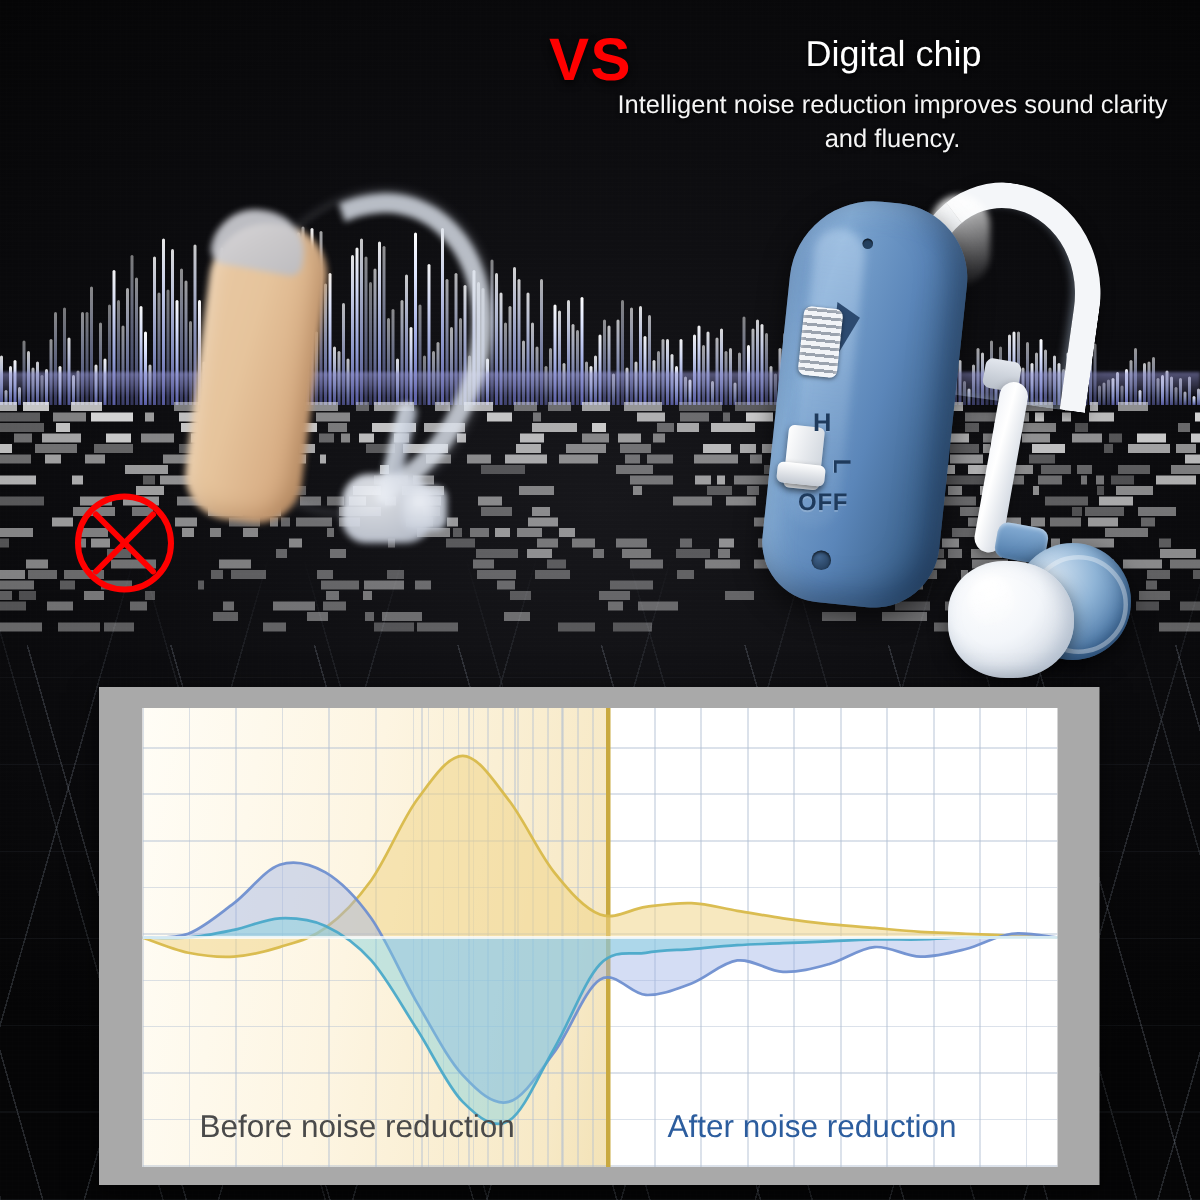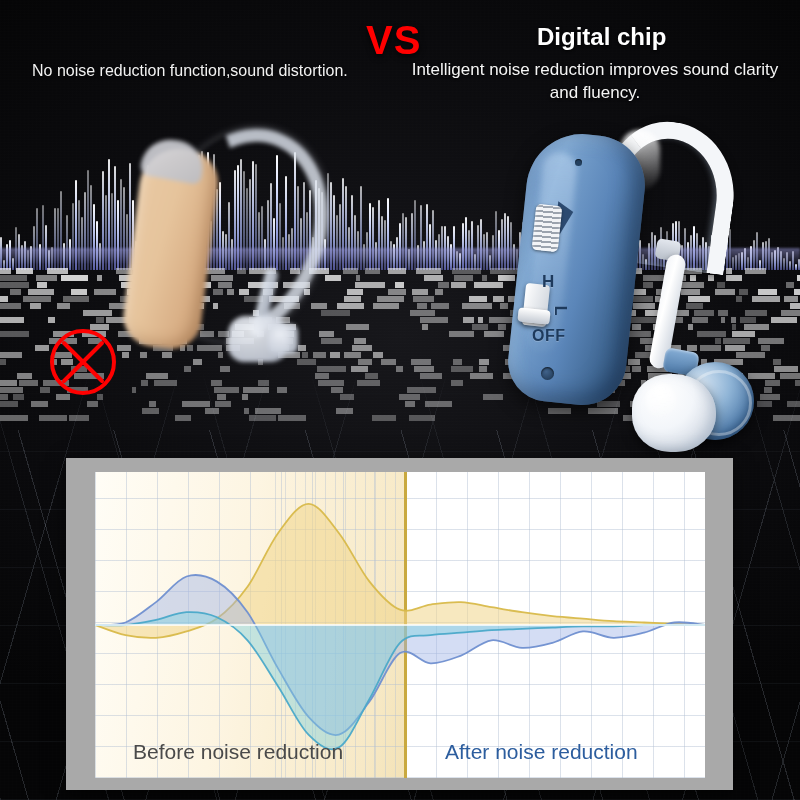--- a/index.html
+++ b/index.html
@@ -140,21 +140,21 @@
   
   .hdr{position:absolute;top:0;left:0;width:800px;height:110px;}
   .t-title{position:absolute;color:#ffffff;font-size:24px;white-space:nowrap;
     text-shadow:0 1px 3px rgba(0,0,0,.9);}
   .t-sub{position:absolute;color:#f2f2f2;font-size:17px;white-space:nowrap;
     text-shadow:0 1px 3px rgba(0,0,0,.9);}
   #left-title{left:90px;top:25px;}
   #left-sub{left:32px;top:62px;font-size:16px;}
   #vs{position:absolute;left:366px;top:18px;font-size:40px;font-weight:700;color:#ff0000;
     letter-spacing:1px;text-shadow:0 2px 6px rgba(0,0,0,.8);}
-  #right-title{left:537px;top:23px;font-weight:bold;}
+  #right-title{left:537px;top:23px;}
   .r-sub{position:absolute;width:380px;left:405px;text-align:center;color:#f5f5f5;
     font-size:17px;line-height:23px;text-shadow:0 1px 3px rgba(0,0,0,.9);}
   #right-sub{top:58px;}
 
   
   .frame{position:absolute;left:66px;top:458px;width:667px;height:332px;background:#a9a9a9;
     box-shadow:0 4px 18px rgba(0,0,0,.6);}
   .plot{position:absolute;left:29px;top:14px;width:610px;height:306px;background:#ffffff;overflow:hidden;}
 
   .plot-before{position:absolute;left:0;top:0;width:310px;height:306px;
@@ -510,21 +510,20 @@
     <div class="dr-joint"></div>
     <div class="dr-tube"></div>
     <div class="dr-collar"></div>
     <div class="dr-cup"></div>
     <div class="dr-cup-r"></div>
     <div class="dr-dome"></div>
     <div class="dr-dome-h"></div>
   </div>
 
   <div class="hdr">
-    <div class="t-sub" id="left-sub">No noise reduction function,sound distortion.</div>
     <div id="vs">VS</div>
     <div class="t-title" id="right-title">Digital chip</div>
     <div class="r-sub" id="right-sub">Intelligent noise reduction improves sound clarity and fluency.</div>
   </div>
 
   <div class="frame">
     <div class="plot">
       <div class="plot-before"></div>
       <div class="grid"></div>
       <div class="grid-fine"></div>

